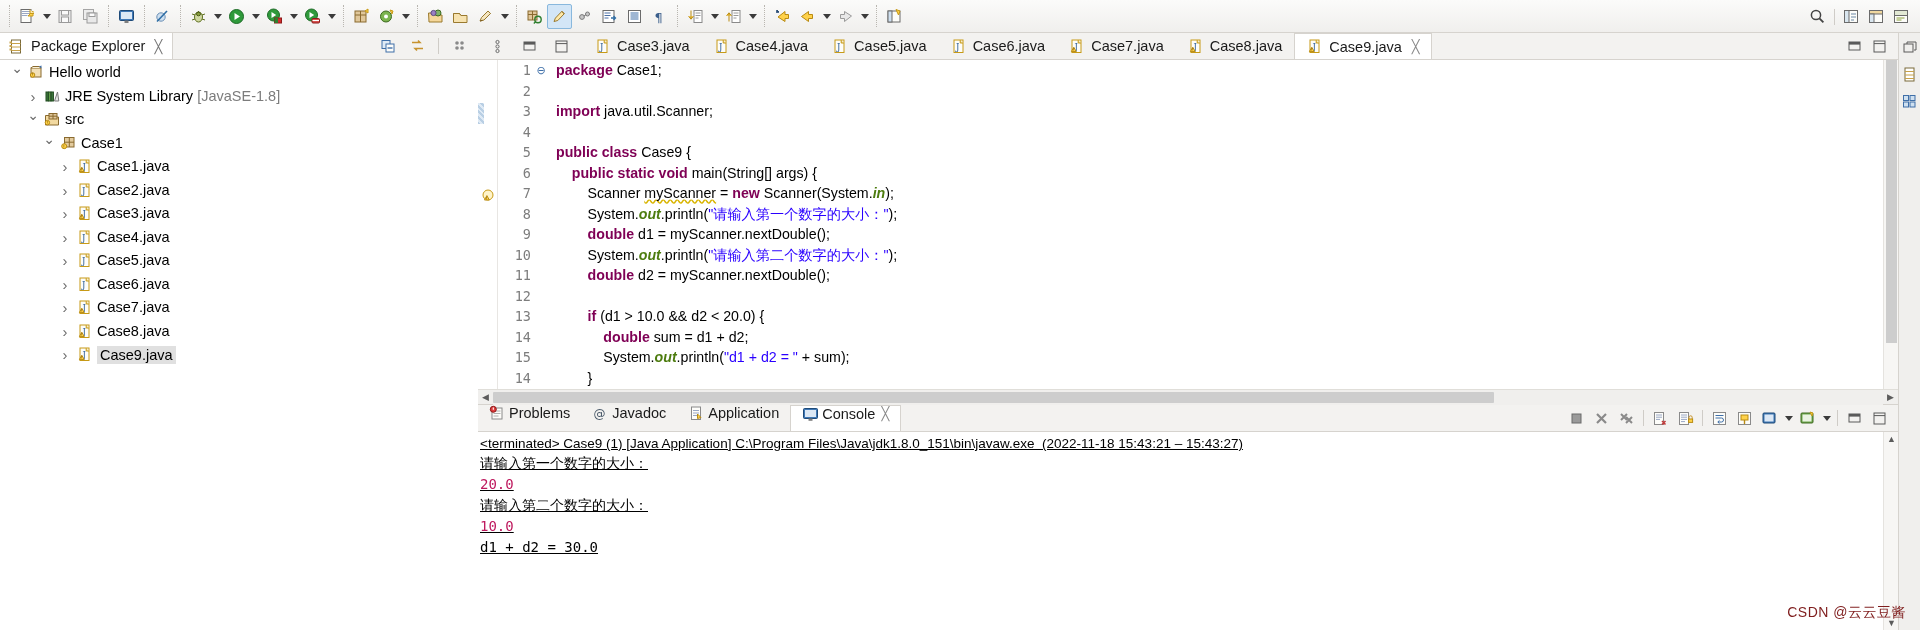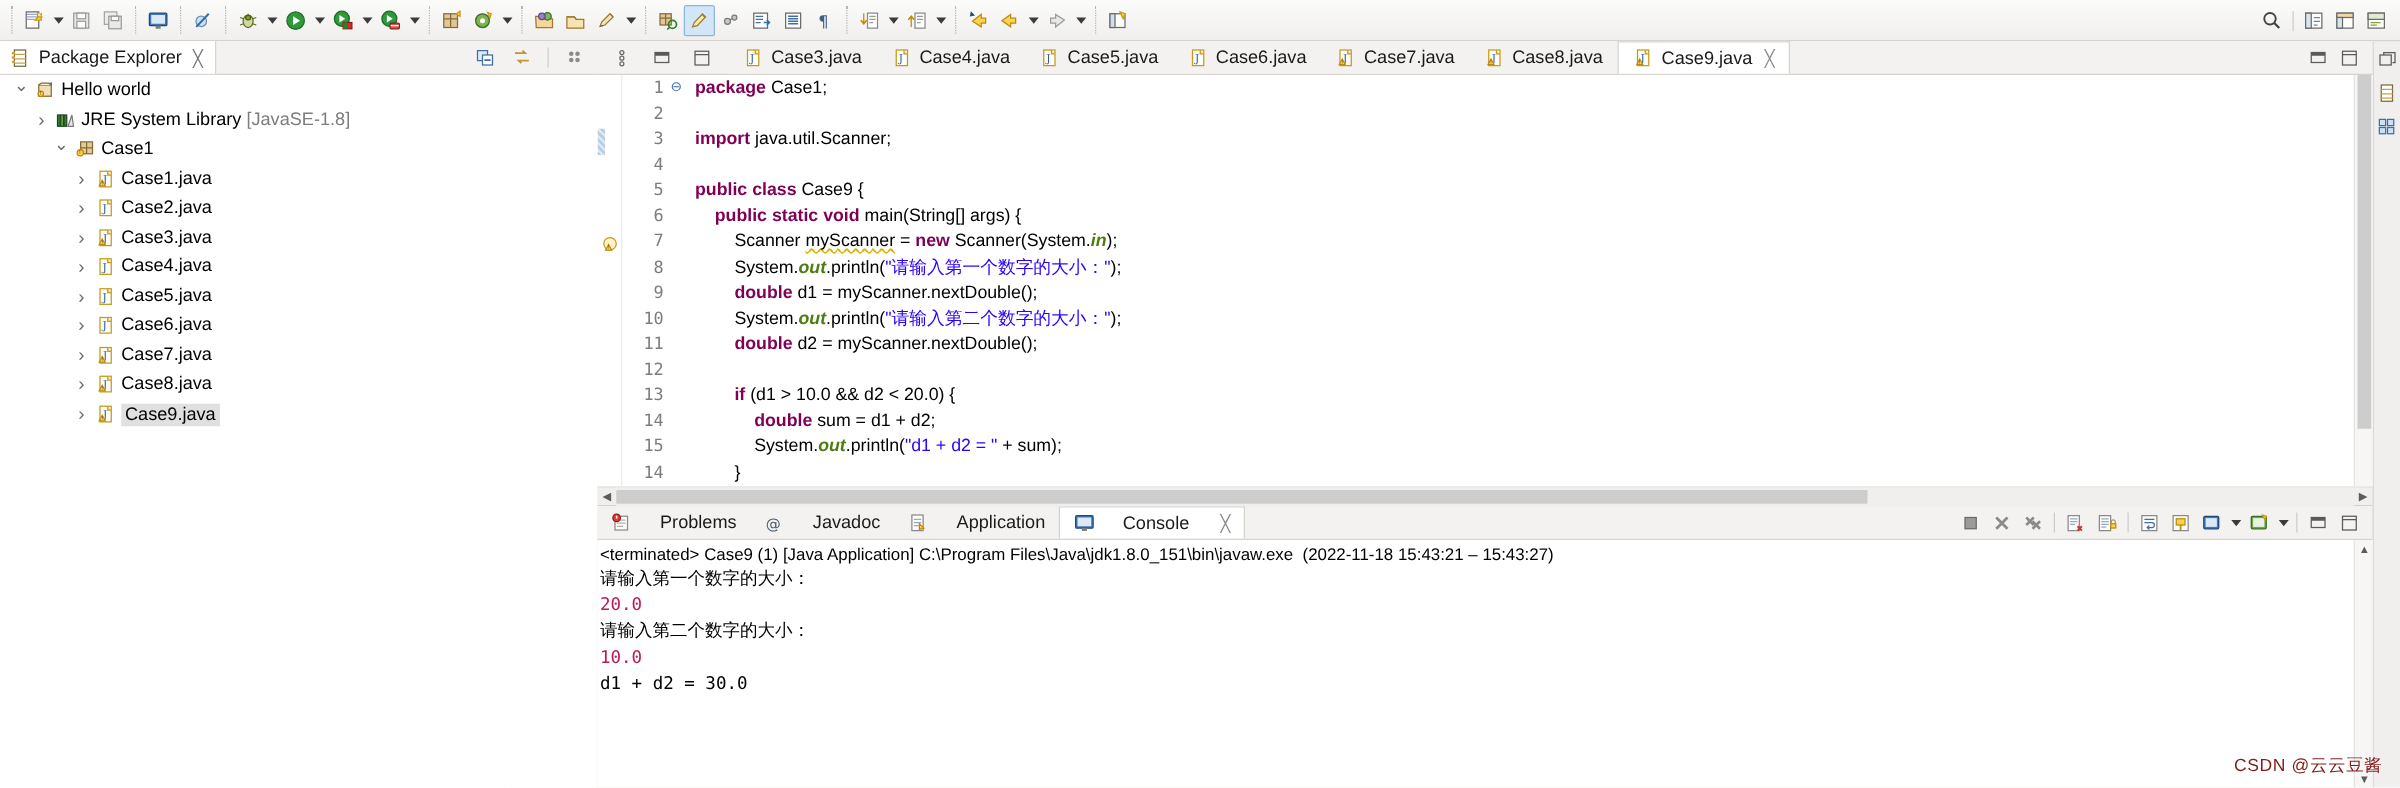--- a/index.html
+++ b/index.html
@@ -150,29 +150,29 @@
   .vscroll-ed { width: 15px; background: #f7f6f4; position: relative;
                 border-left: 1px solid #e5e3df; }
   .vs-thumb-ed { position: absolute; top: 0; left: 2px; width: 11px;
                  height: 86%; background: #cdcdcd; }
 
   
   .bottom { flex: 1; display: flex; flex-direction: column; min-height: 0;
             background: #f3f2f0; }
   .bp-tabbar { height: 26px; display: flex; align-items: stretch;
                background: #f3f2f0; }
-  .bp-tab { display: flex; align-items: center; gap: 22px; padding: 0 11px;
+  .bp-tab { display: flex; gap: 3px; padding: 0 11px;
             font-size: 14.5px; color: #1a1a1a; }
   .bp-tab.active { background: #ffffff; border-top: 1px solid #d6d3ce;
                    border-left: 1px solid #d6d3ce; border-right: 1px solid #d6d3ce; }
   .bp-tab .close { color: #8a8a8a; font-size: 13px; margin-left: 3px; }
   .bp-actions { margin-left: auto; display: flex; align-items: center;
                 padding-right: 6px; }
   .console-area { flex: 1; background: #ffffff; display: flex;
-                  border-top: 1px solid #d6d3ce; min-height: 0; position: relative; }
+                  border-top: 1px solid #d6d3ce; min-height: 0; position: relative; text-decoration: underline; }
   .console-text { flex: 1; padding: 2px 0 0 2px; overflow: hidden;
                   font-family: "DejaVu Sans Mono", monospace;
                   font-size: 14px; line-height: 21px; white-space: pre; }
   .c-hdr { font-family: "Liberation Sans", sans-serif; font-size: 13.5px;
            color: #000; line-height: 19px; }
   .c-green { color: #be185d; }
   .vscroll-c { width: 15px; background: #f7f6f4; border-left: 1px solid #e5e3df;
                position: relative; }
   .vs-arrow { position: absolute; left: 0; width: 15px; text-align: center;
               font-size: 9px; color: #5c5c5c; }
@@ -509,20 +509,33 @@
             <span class="twisty closed"></span>
             <span class="icw">
               <svg viewBox="0 0 17 17" class="ic">
                 <rect x="2" y="4" width="2.2" height="9" fill="#3f7a3f" stroke="#1f4a1f"></rect>
                 <rect x="4.6" y="4" width="2.2" height="9" fill="#6ba84f" stroke="#1f4a1f"></rect>
                 <rect x="7.2" y="4" width="2.2" height="9" fill="#3f7a3f" stroke="#1f4a1f"></rect>
                 <path d="M10.5 13L13.5 4l1.3 9z" fill="#e8e8e8" stroke="#7a7a7a"></path>
               </svg>
             </span>
             <span class="lbl">JRE System Library<span class="dim"> [JavaSE-1.8]</span></span>
+          </div>
+          <div class="row" style="padding-left: 24px;">
+            <span class="twisty open"></span>
+            <span class="icw">
+              <svg viewBox="0 0 17 17" class="ic">
+                <path d="M1.5 4.5h5l1.2 1.5h6.8v8h-13z" fill="#f2d9a0" stroke="#8a6a2f"></path>
+                <rect x="5" y="2.5" width="8" height="5.5" fill="#e0c79a" stroke="#8a6a2f"></rect>
+                <path d="M5 5.2h8M9 2.5v5.5" stroke="#8a6a2f"></path>
+                <circle cx="3.4" cy="11.6" r="2.2" fill="#ffd24a" stroke="#b98b12"></circle>
+                <text x="2.4" y="12.8" font-size="4.2" fill="#6a4a00" font-family="DejaVu Sans, sans-serif">!</text>
+              </svg>
+            </span>
+            <span class="lbl">src</span>
           </div>
           <div class="row" style="padding-left: 40px;">
             <span class="twisty open"></span>
             <span class="icw">
               <svg viewBox="0 0 17 17" class="ic">
                 <rect x="4.5" y="2.5" width="9.5" height="9.5" fill="#e3cb9e" stroke="#8a6a2f"></rect>
                 <path d="M4.5 7.2h9.5M9.3 2.5v9.5" stroke="#8a6a2f"></path>
                 <circle cx="4.2" cy="11.2" r="2.5" fill="#ffd24a" stroke="#b98b12"></circle>
                 <text x="3.1" y="12.6" font-size="4.6" fill="#6a4a00" font-family="DejaVu Sans, sans-serif">!</text>
               </svg>

